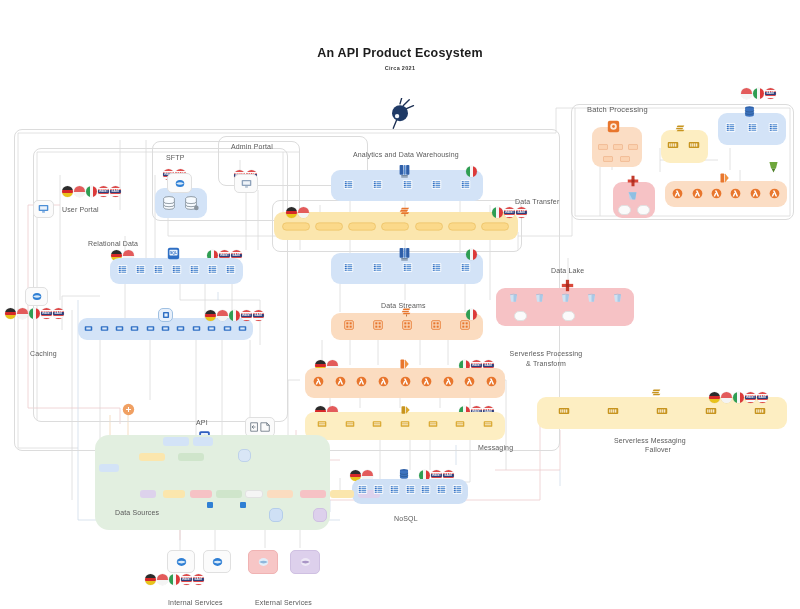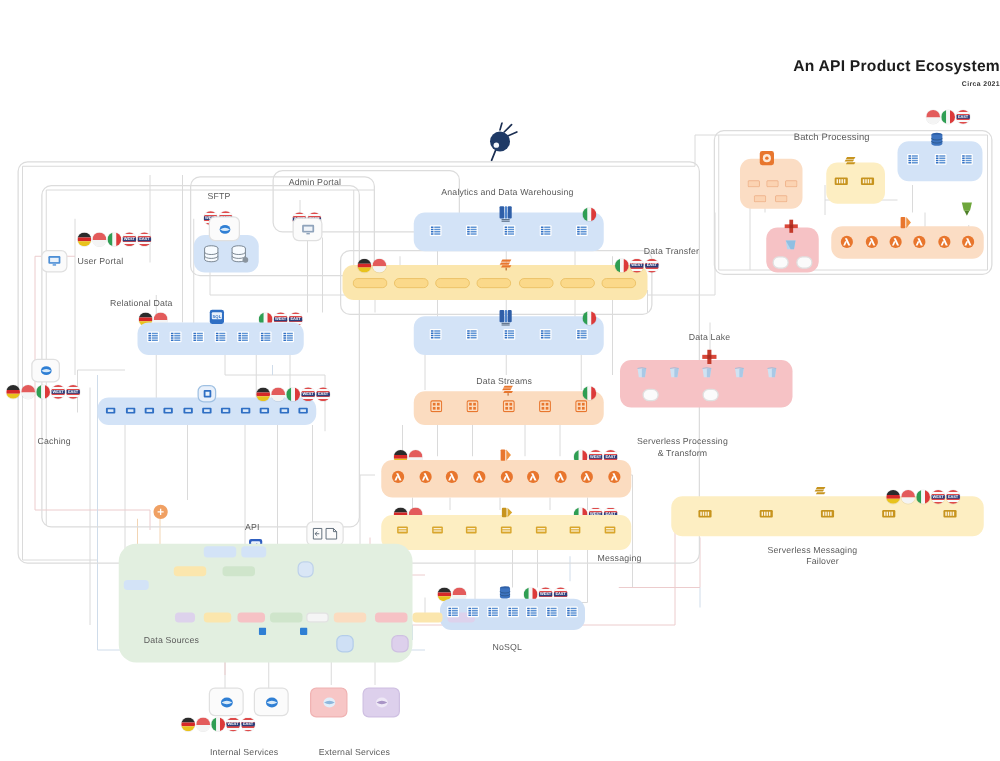--- a/index.html
+++ b/index.html
@@ -5,21 +5,21 @@
   * { box-sizing: border-box; margin: 0; padding: 0; }
   html, body {
     width: 800px; height: 609px;
     background: #ffffff;
     font-family: "Liberation Sans", sans-serif;
     overflow: hidden;
   }
   #canvas { position: relative; width: 800px; height: 609px; background: #fff; }
 
   
-  .title-wrap { position:absolute; left:0; top:46px; width:800px; text-align:right; }
+  .title-wrap { position:absolute; left:0; top:46px; width:800px; text-align:center; }
   .title { font-size: 12.5px; font-weight: 700; color:#1c1c1c; letter-spacing:.2px; }
   .subtitle { font-size: 5.5px; font-weight:700; color:#3a3a3a; margin-top:5px; letter-spacing:.3px;}
   .site { font-size: 8px; color:#1c1c1c; margin-top:7px; }
   .logo-mark { position:absolute; left:383px; top:98px; width:34px; height:32px; }
 
   
   .frame {
     position:absolute; border:1px solid #dcdcdc; border-radius:8px;
     background: transparent;
   }
@@ -737,21 +737,21 @@
   <div class="lbl" style="left:551px; top:267px;">Data Lake</div>
   <div class="pill pink" style="left:496px; top:288px; width:138px; height:38px;"></div>
   <div class="ic" style="left:561px; top:279px;">
     <svg viewBox="0 0 16 16" width="13" height="13">
       <rect x="6" y="1" width="4" height="14" fill="#c23a2b"></rect>
       <rect x="1" y="6" width="14" height="4" fill="#d9483a"></rect>
       <rect x="6" y="6" width="4" height="4" fill="#a82d21"></rect>
     </svg>
   </div>
 
-  <div class="lbl" style="left:587px; top:105px; font-size:7.5px;margin-left:48px;">Batch Processing</div>
+  <div class="lbl" style="left:587px; top:105px; font-size:7.5px;">Batch Processing</div>
   <div class="flags" style="left:741px; top:88px;">
     <span class="flag f-id">
         <i></i>
         <i></i>
       </span>
     <span class="flag f-it">
         <i></i>
         <i></i>
         <i></i>
       </span>

